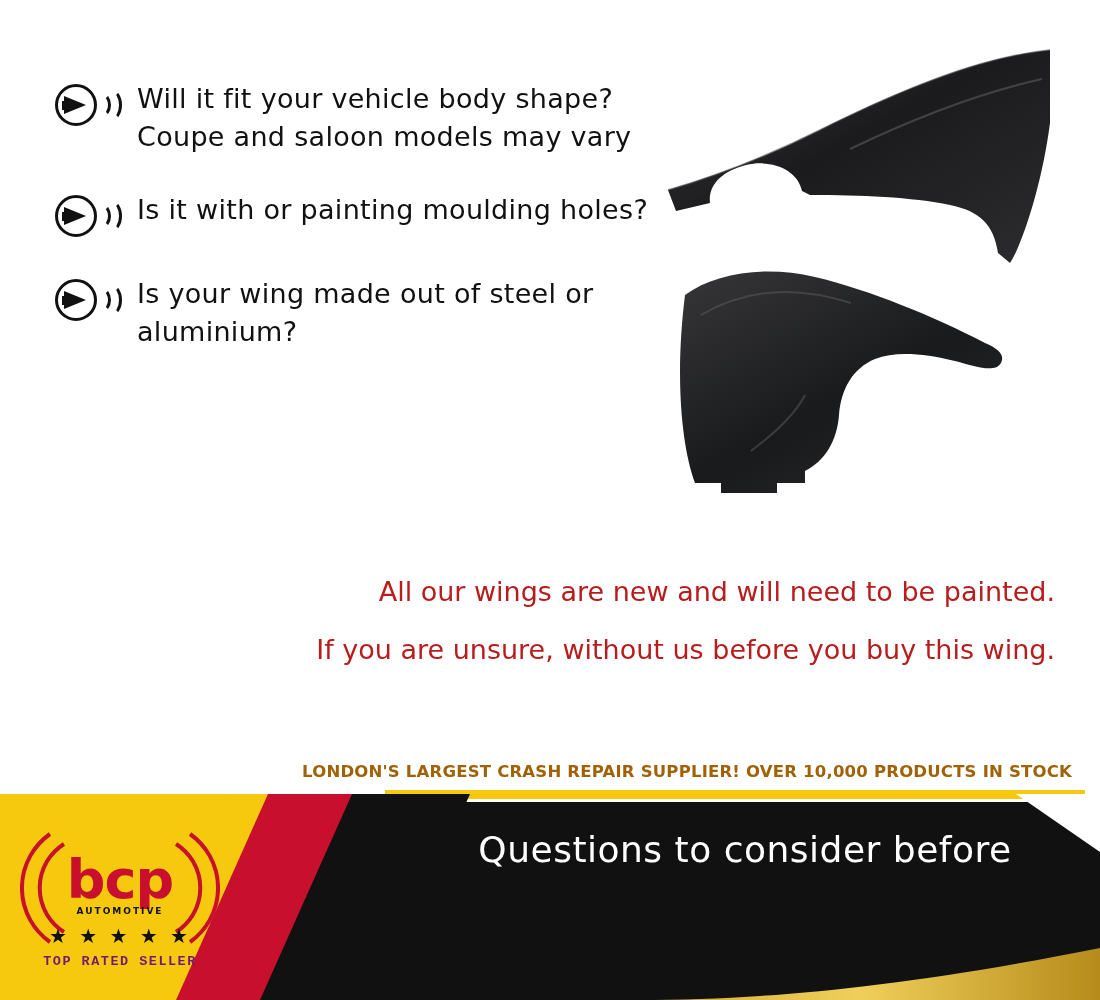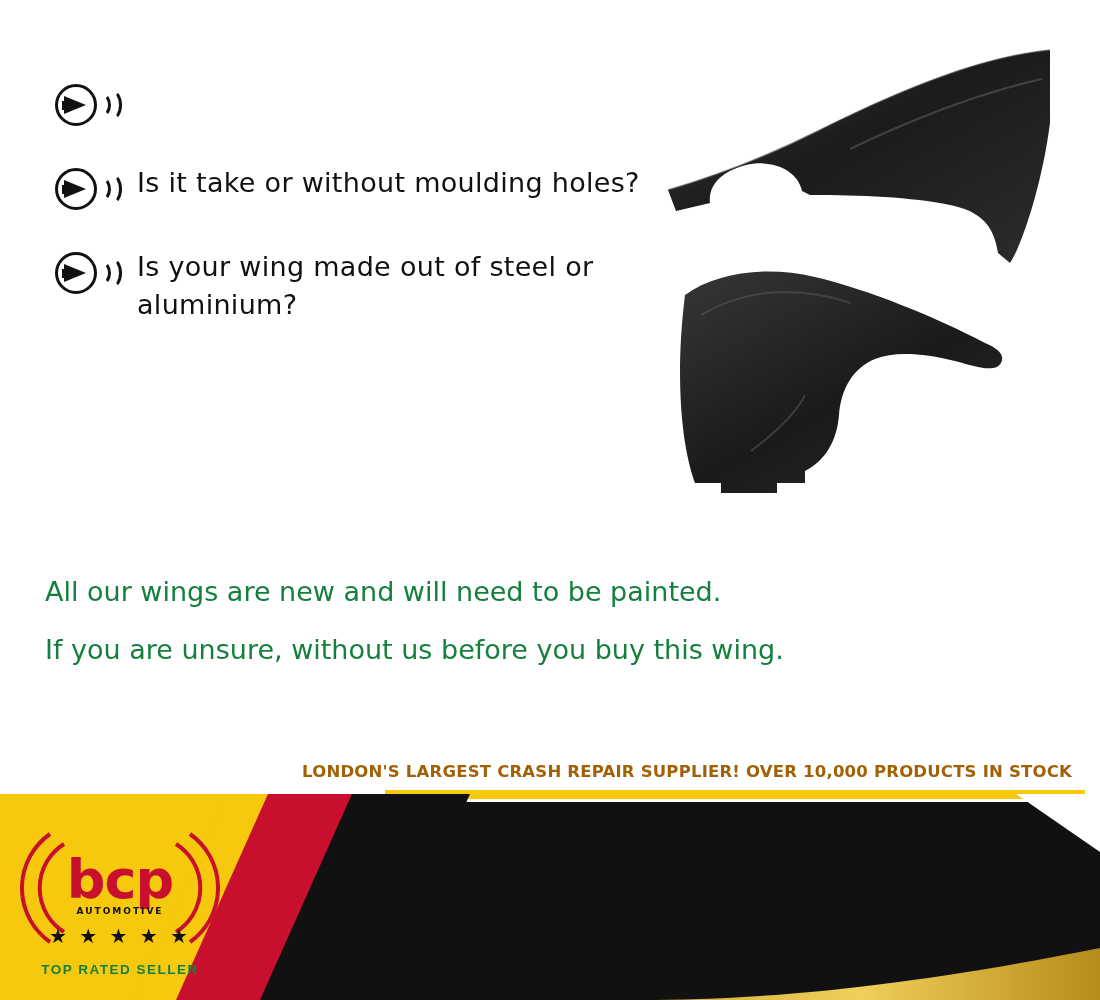--- a/index.html
+++ b/index.html
@@ -103,22 +103,22 @@
   }
   #wing-top { left: 650px; top: 45px; }
   #wing-bottom { left: 655px; top: 255px; }
 
   
   .notes {
     position: absolute;
     left: 0;
     top: 575px;
     width: 1100px;
-    text-align: left;
-    color: #15803d;
+    text-align: right;
+    color: #b91c1c;
   }
   .note {
     font-family: "DejaVu Sans", sans-serif;
     font-size: 27px;
     line-height: 1.25;
     margin-bottom: 24px;
     padding: 0 45px;
   }
 
   
@@ -192,27 +192,27 @@
     left: 0;
     top: 104px;
     width: 200px;
     font-size: 20px;
     color: #111;
     letter-spacing: 3px;
   }
   .top-rated {
     position: absolute;
     left: 0;
-    top: 142px;
-    width: 200px;
-    font-family: Liberation Sans, sans-serif;
+    top: 134px;
+    width: 200px;
+    font-family: Liberation Mono, monospace;
     font-size: 13.5px;
     font-weight: bold;
     letter-spacing: 1.5px;
-    color: #15803d;
+    color: #701a75;
   }
 
   
   .title-block {
     position: absolute;
     left: 415px;
     top: 830px;
     width: 660px;
     text-align: center;
     color: #fff;
@@ -232,32 +232,33 @@
   <div class="questions">
 
     <div class="question-row">
       <span class="megaphone">
         <span class="circle"></span>
           <span class="horn-stem"></span>
           <span class="horn"></span>
         <span class="wave1"></span>
           <span class="wave2"></span>
       </span>
+      <span class="q-text">Will it fit your vehicle body shape? Coupe and saloon models may vary</span>
     </div>
 
 
     <div class="question-row">
       <span class="megaphone">
         <span class="circle"></span>
           <span class="horn-stem"></span>
           <span class="horn"></span>
         <span class="wave1"></span>
           <span class="wave2"></span>
       </span>
-      <span class="q-text">Is it take or without moulding holes?</span>
+      <span class="q-text">Is it with or painting moulding holes?</span>
     </div>
 
     <div class="question-row">
       <span class="megaphone">
         <span class="circle"></span>
           <span class="horn-stem"></span>
           <span class="horn"></span>
         <span class="wave1"></span>
           <span class="wave2"></span>
       </span>
@@ -346,15 +347,16 @@
         </g>
       </svg>
       <div class="logo-text">bcp</div>
       <div class="logo-sub">AUTOMOTIVE</div>
       <div class="stars">★ ★ ★ ★ ★</div>
     </div>
     <div class="top-rated">TOP RATED SELLER</div>
   </div>
 
   <div class="title-block">
+    <div class="title-line">Questions to consider before</div>
   </div>
 
 </div>
 
 </body></html>

